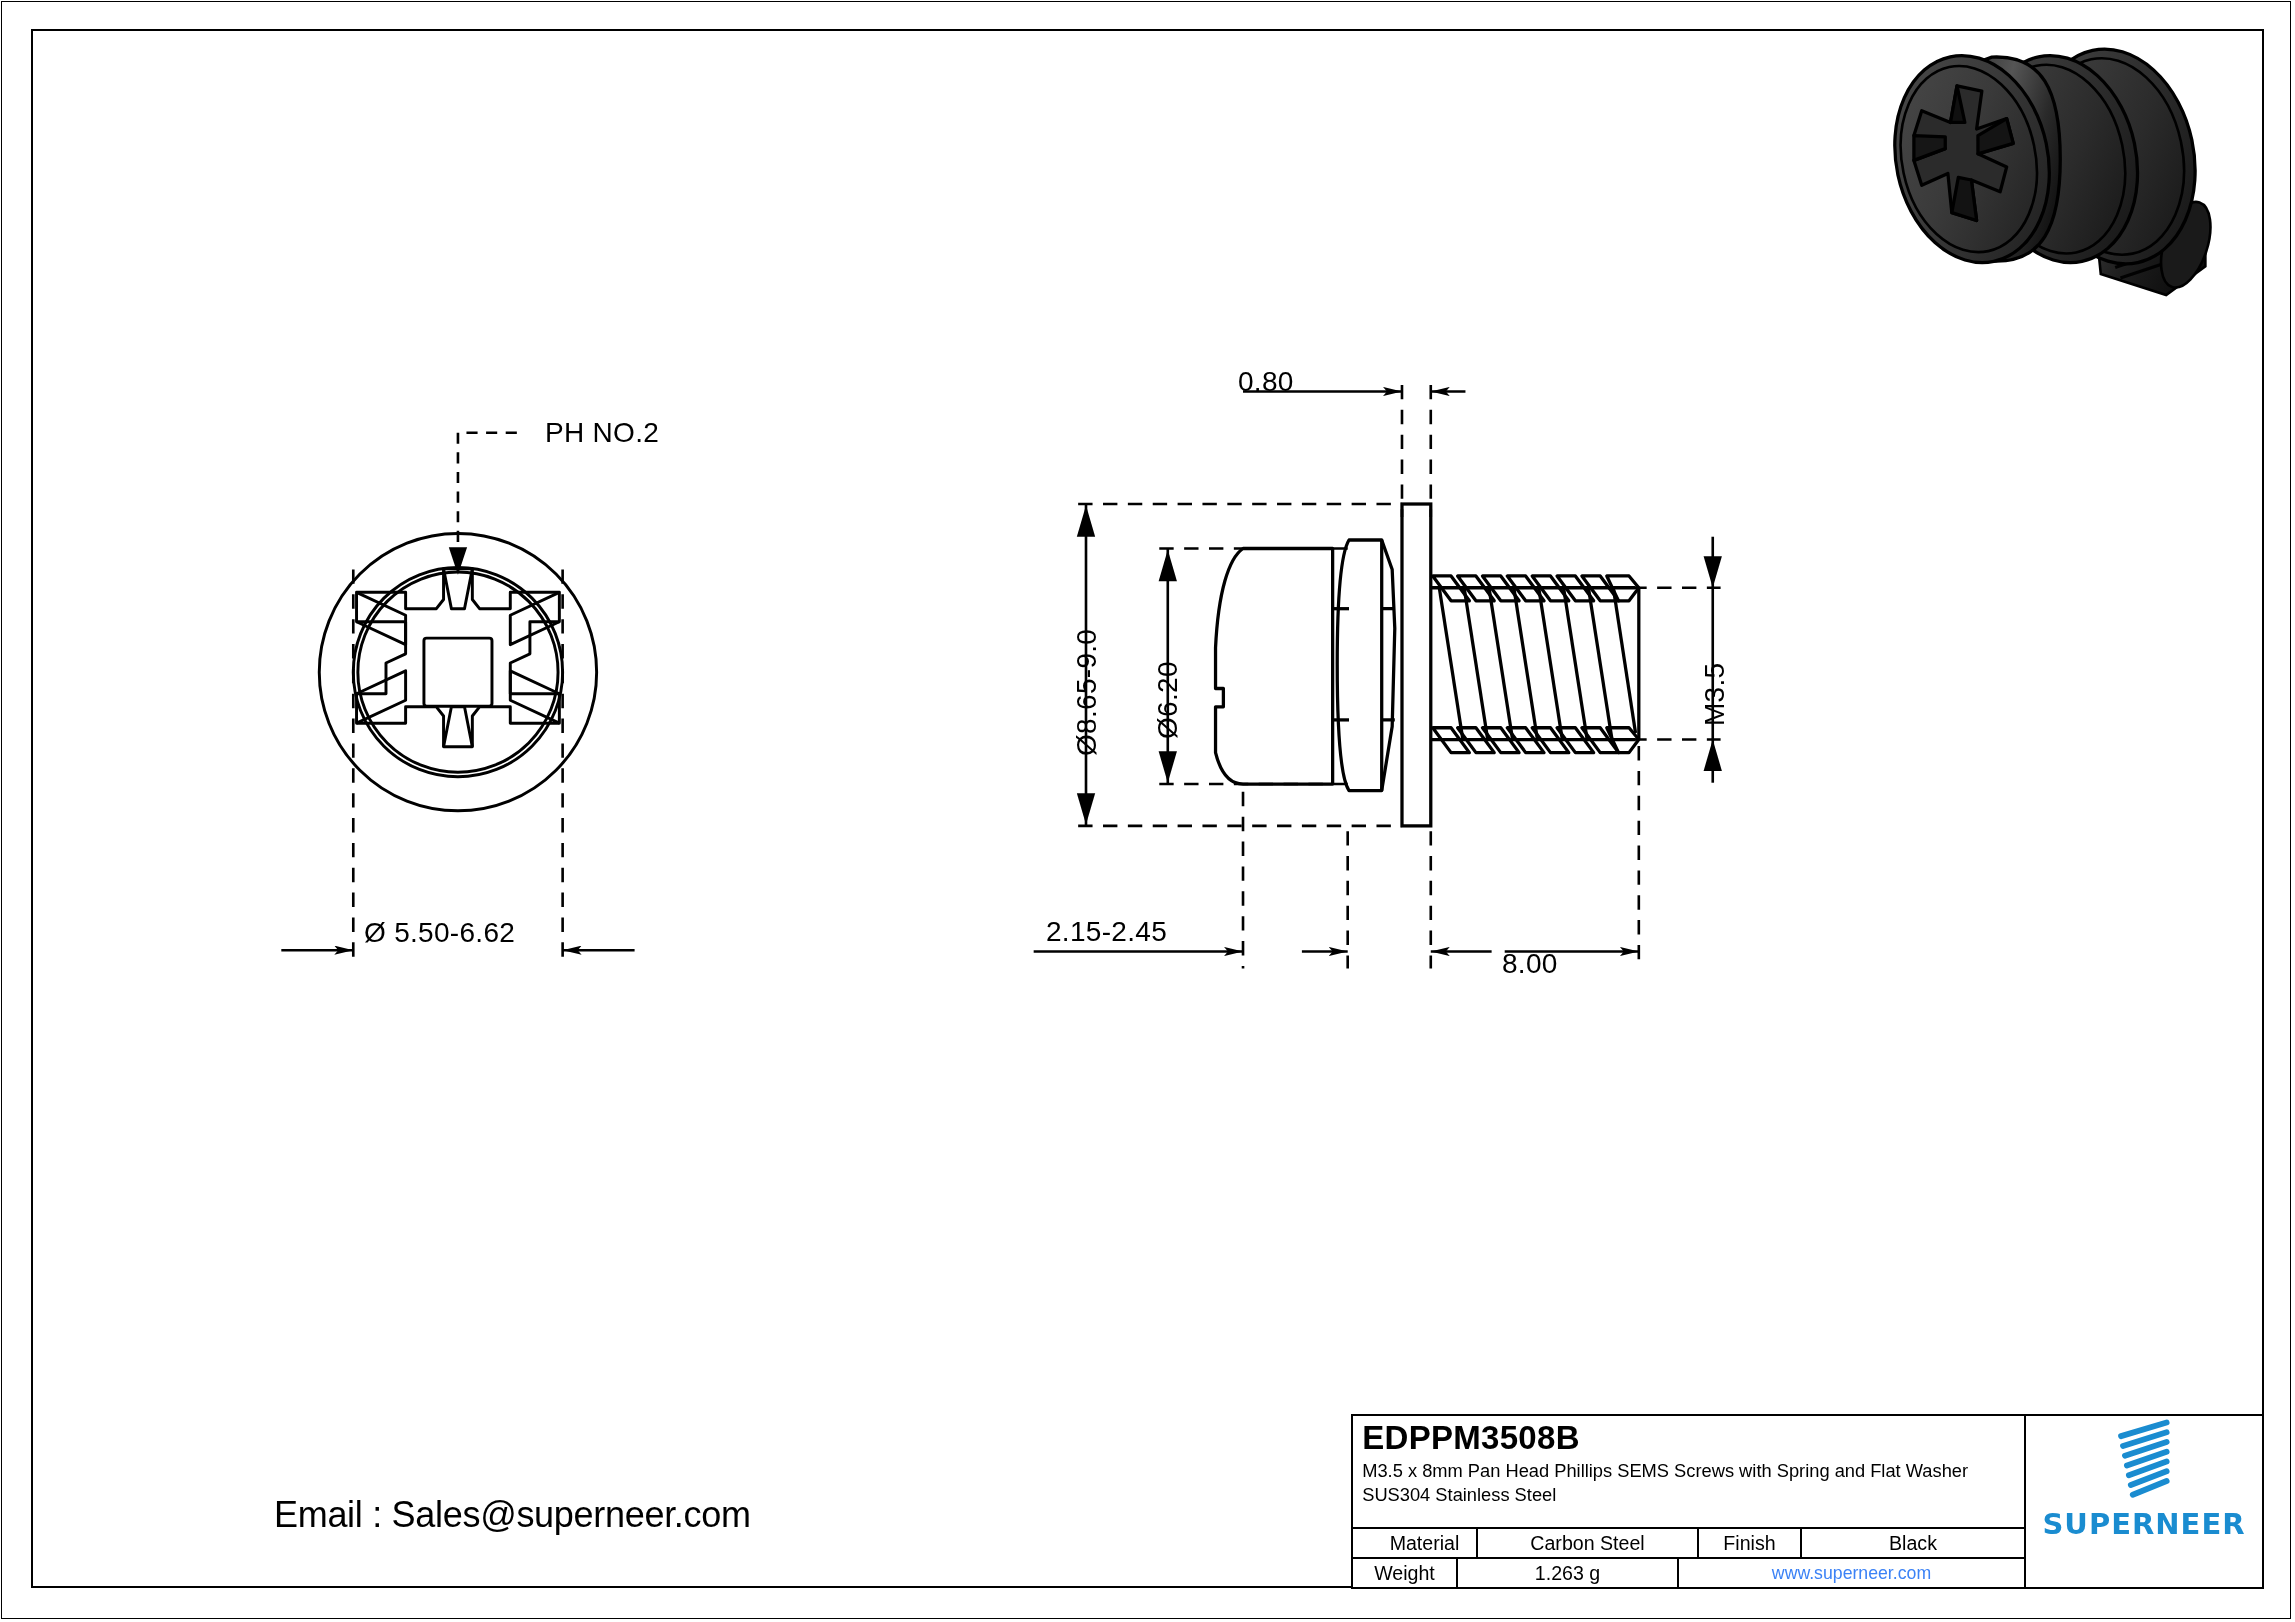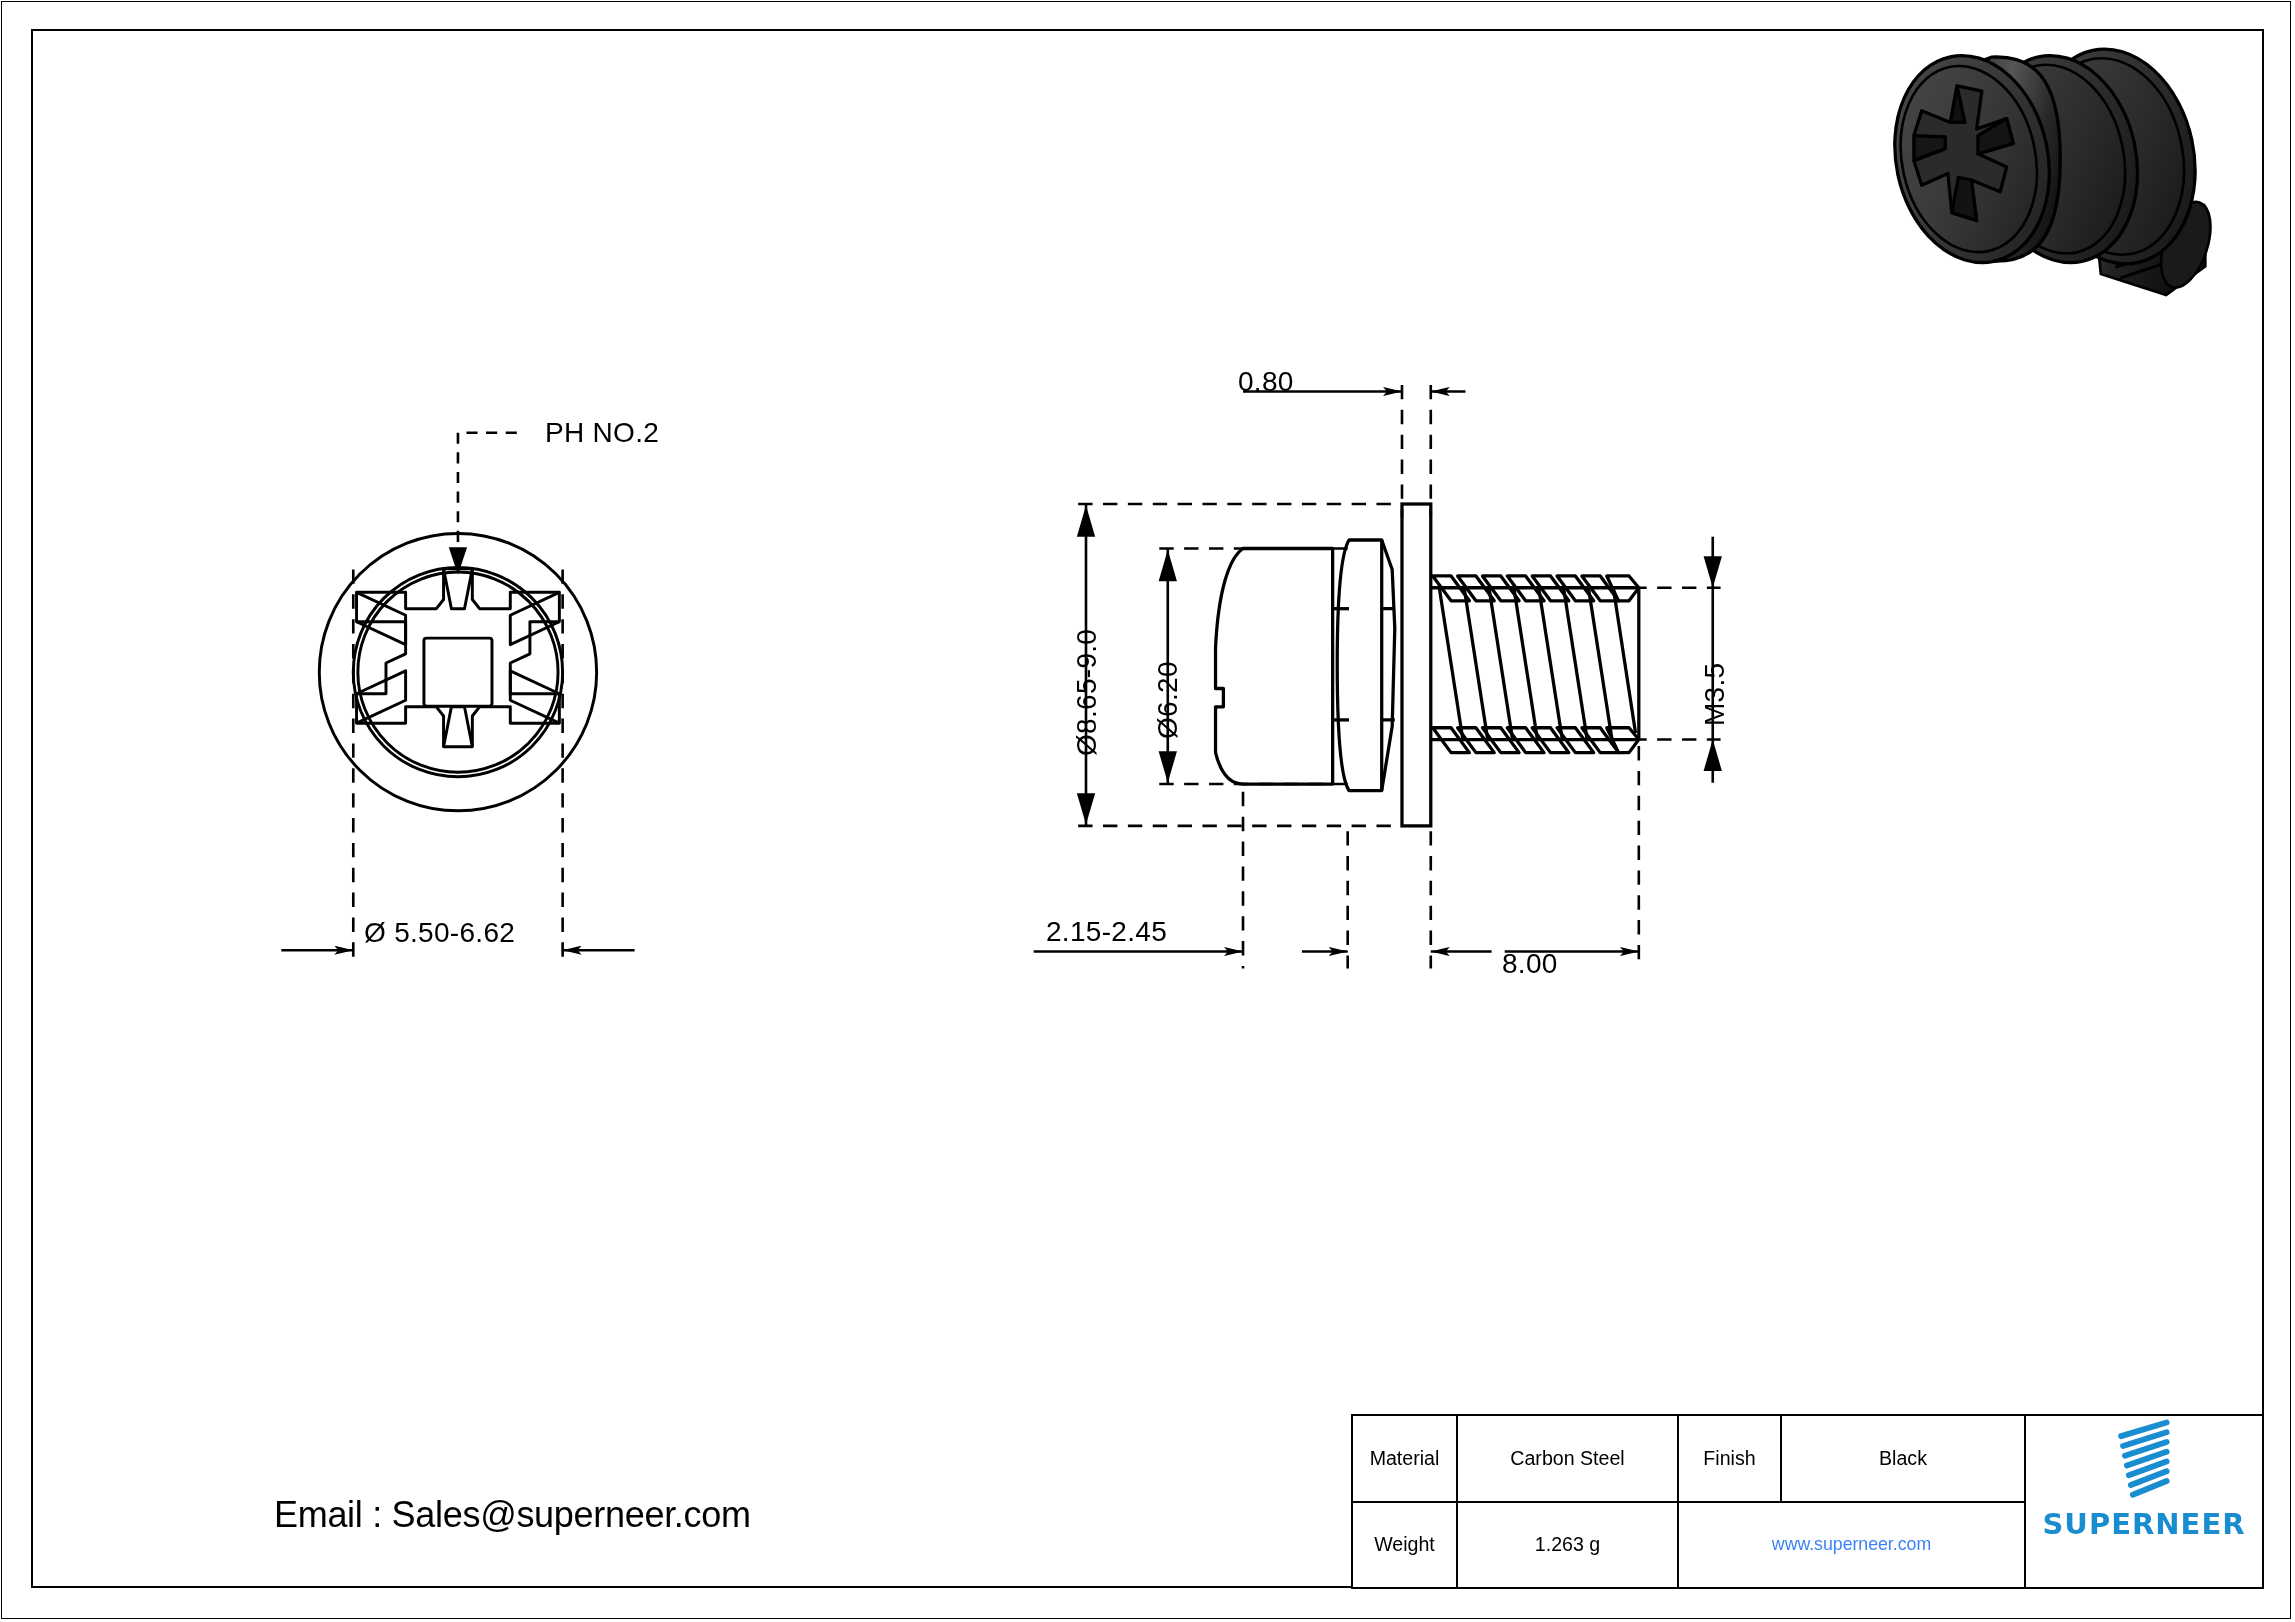--- a/index.html
+++ b/index.html
@@ -29,21 +29,21 @@
   
   #title-block{position:absolute;left:1351px;top:1414px;width:913px;height:175px;
       box-sizing:border-box;border:2px solid #000;background:#fff;display:flex;}
   #tb-left{width:673px;height:100%;box-sizing:border-box;
       border-right:2px solid #000;display:flex;flex-direction:column;}
   #tb-desc{flex:0 0 113px;box-sizing:border-box;padding:5.2px 0 0 9.2px;
       border-bottom:2px solid #000;}
   #tb-partno{font-size:33px;font-weight:bold;line-height:1.04;letter-spacing:0.3px;}
   #tb-descr{font-size:18.3px;line-height:1.34;margin-top:3.3px;max-width:641px;}
   .tb-row{flex:1 1 0;display:flex;box-sizing:border-box;}
-  .tb-row.r1{border-bottom:2px solid #000;}
+  .tb-row.r1{border-bottom:2px solid #000;padding-left:20px;}
   .tb-cell{box-sizing:border-box;display:flex;align-items:center;
       justify-content:center;font-size:19.6px;}
   .tb-cell.b{border-right:2px solid #000;}
   .c-label{flex:0 0 105px;}
   .c-val1{flex:0 0 221px;}
   .c-fin{flex:0 0 103px;}
   .c-val2{flex:1 1 auto;}
   .c-url{flex:1 1 auto;color:#3b82f6;font-size:17.7px;}
   #tb-logo{flex:1 1 auto;position:relative;display:flex;flex-direction:column;
       align-items:center;justify-content:flex-start;}
@@ -307,20 +307,24 @@
     <path d="M186,134 L142,160 L142,188 L196,172 Z" fill="#141414"></path>
     <path d="M44,160 L92,162 L92,180 L44,198 Z" fill="#161616"></path>
     <path d="M132,228 L140,290 L102,278 L112,224 Z" fill="#131313"></path>
   </g>
 </svg>
 
 <div id="title-block">
 
   <div id="tb-left">
 
+    <div id="tb-desc">
+      <div id="tb-partno">EDPPM3508B</div>
+      <div id="tb-descr">M3.5 x 8mm Pan Head Phillips SEMS Screws with Spring and Flat Washer SUS304 Stainless Steel</div>
+    </div>
 
     <div class="tb-row r1">
       <div class="tb-cell b c-label">Material</div>
       <div class="tb-cell b c-val1">Carbon Steel</div>
       <div class="tb-cell b c-fin">Finish</div>
       <div class="tb-cell c-val2">Black</div>
     </div>
 
     <div class="tb-row r2">
       <div class="tb-cell b c-label">Weight</div>

